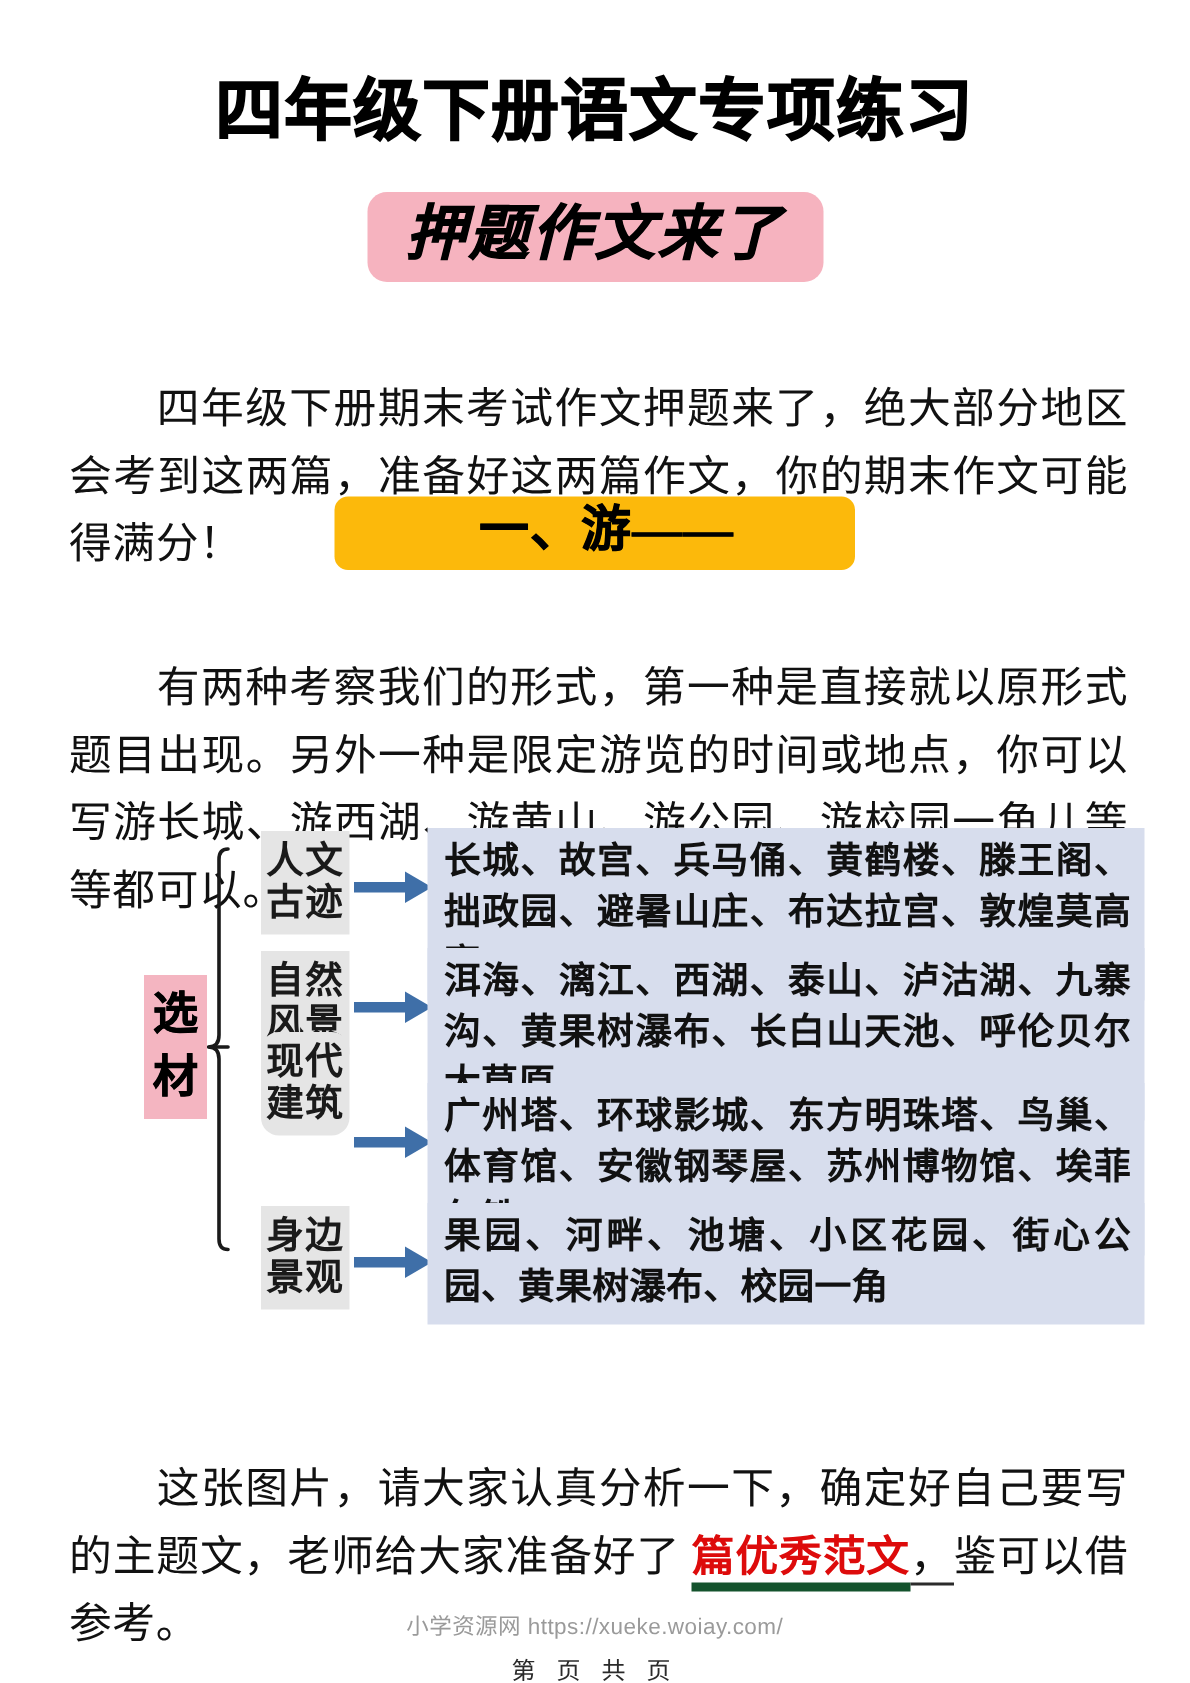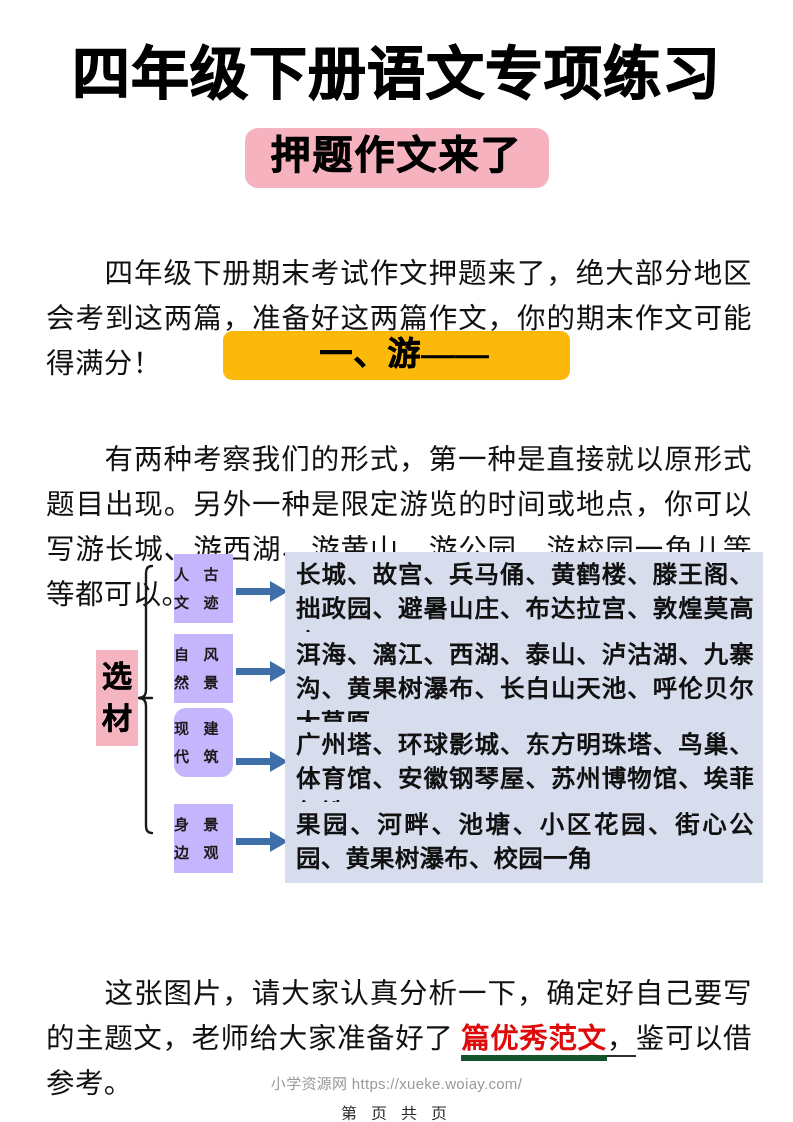--- a/index.html
+++ b/index.html
@@ -23,34 +23,35 @@
 
   
   .doc-title {
     position: absolute;
     left: 0;
     top: 42px;
     width: 793px;
     text-align: center;
     font-family: "Liberation Sans", "DejaVu Sans", sans-serif;
     font-weight: bold;
-    font-size: 58px;
+    font-size: 45px;
     letter-spacing: 1px;
     line-height: 64px;
     color: #000;
     -webkit-text-stroke: 1.1px #000;
   }
 
   
   .subtitle-wrap {
     position: absolute;
     left: 0;
     top: 128px;
     width: 793px;
     text-align: center;
+    font-style: italic;
   }
   .subtitle-badge {
     display: inline-block;
     background: #f6b3bf;
     border-radius: 13px;
     padding: 5px 26px 9px 26px;
     font-family: "Liberation Serif", "DejaVu Serif", serif;
     font-weight: bold;
     font-size: 40px;
     line-height: 46px;
@@ -137,28 +138,28 @@
     font-size: 30px;
     line-height: 42px;
     color: #000;
     -webkit-text-stroke: 0.5px #000;
   }
 
   .cat-box {
     position: absolute;
     left: 174px;
     width: 59px;
-    background: #c4b5fd;
+    background: #e5e5e5;
     display: flex;
-    flex-direction: row;
+    flex-direction: column;
     align-items: center;
     justify-content: center;
     font-family: "Liberation Serif", "DejaVu Serif", serif;
     font-weight: bold;
-    font-size: 15px;
+    font-size: 25px;
     line-height: 28px;
     letter-spacing: 1px;
     color: #1a1a1a;
   }
   .cat-box span { display: block; }
 
   .item-box {
     position: absolute;
     left: 285px;
     width: 478px;
@@ -255,21 +256,21 @@
   </div>
 
   <div class="cat-box" style="top:554px;height:69px;">
     <span>人文</span>
     <span>古迹</span>
   </div>
   <div class="cat-box" style="top:634px;height:69px;">
     <span>自然</span>
     <span>风景</span>
   </div>
-  <div class="cat-box" style="top:708px;height:69px;border-radius:12px;">
+  <div class="cat-box" style="top:688px;height:69px;border-radius:12px;">
     <span>现代</span>
     <span>建筑</span>
   </div>
   <div class="cat-box" style="top:804px;height:69px;">
     <span>身边</span>
     <span>景观</span>
   </div>
 
   <div class="item-box" style="top:552px;">长城、故宫、兵马俑、黄鹤楼、滕王阁、拙政园、避暑山庄、布达拉宫、敦煌莫高窟</div>
   <div class="item-box" style="top:632px;">洱海、漓江、西湖、泰山、泸沽湖、九寨沟、黄果树瀑布、长白山天池、呼伦贝尔大草原、</div>

